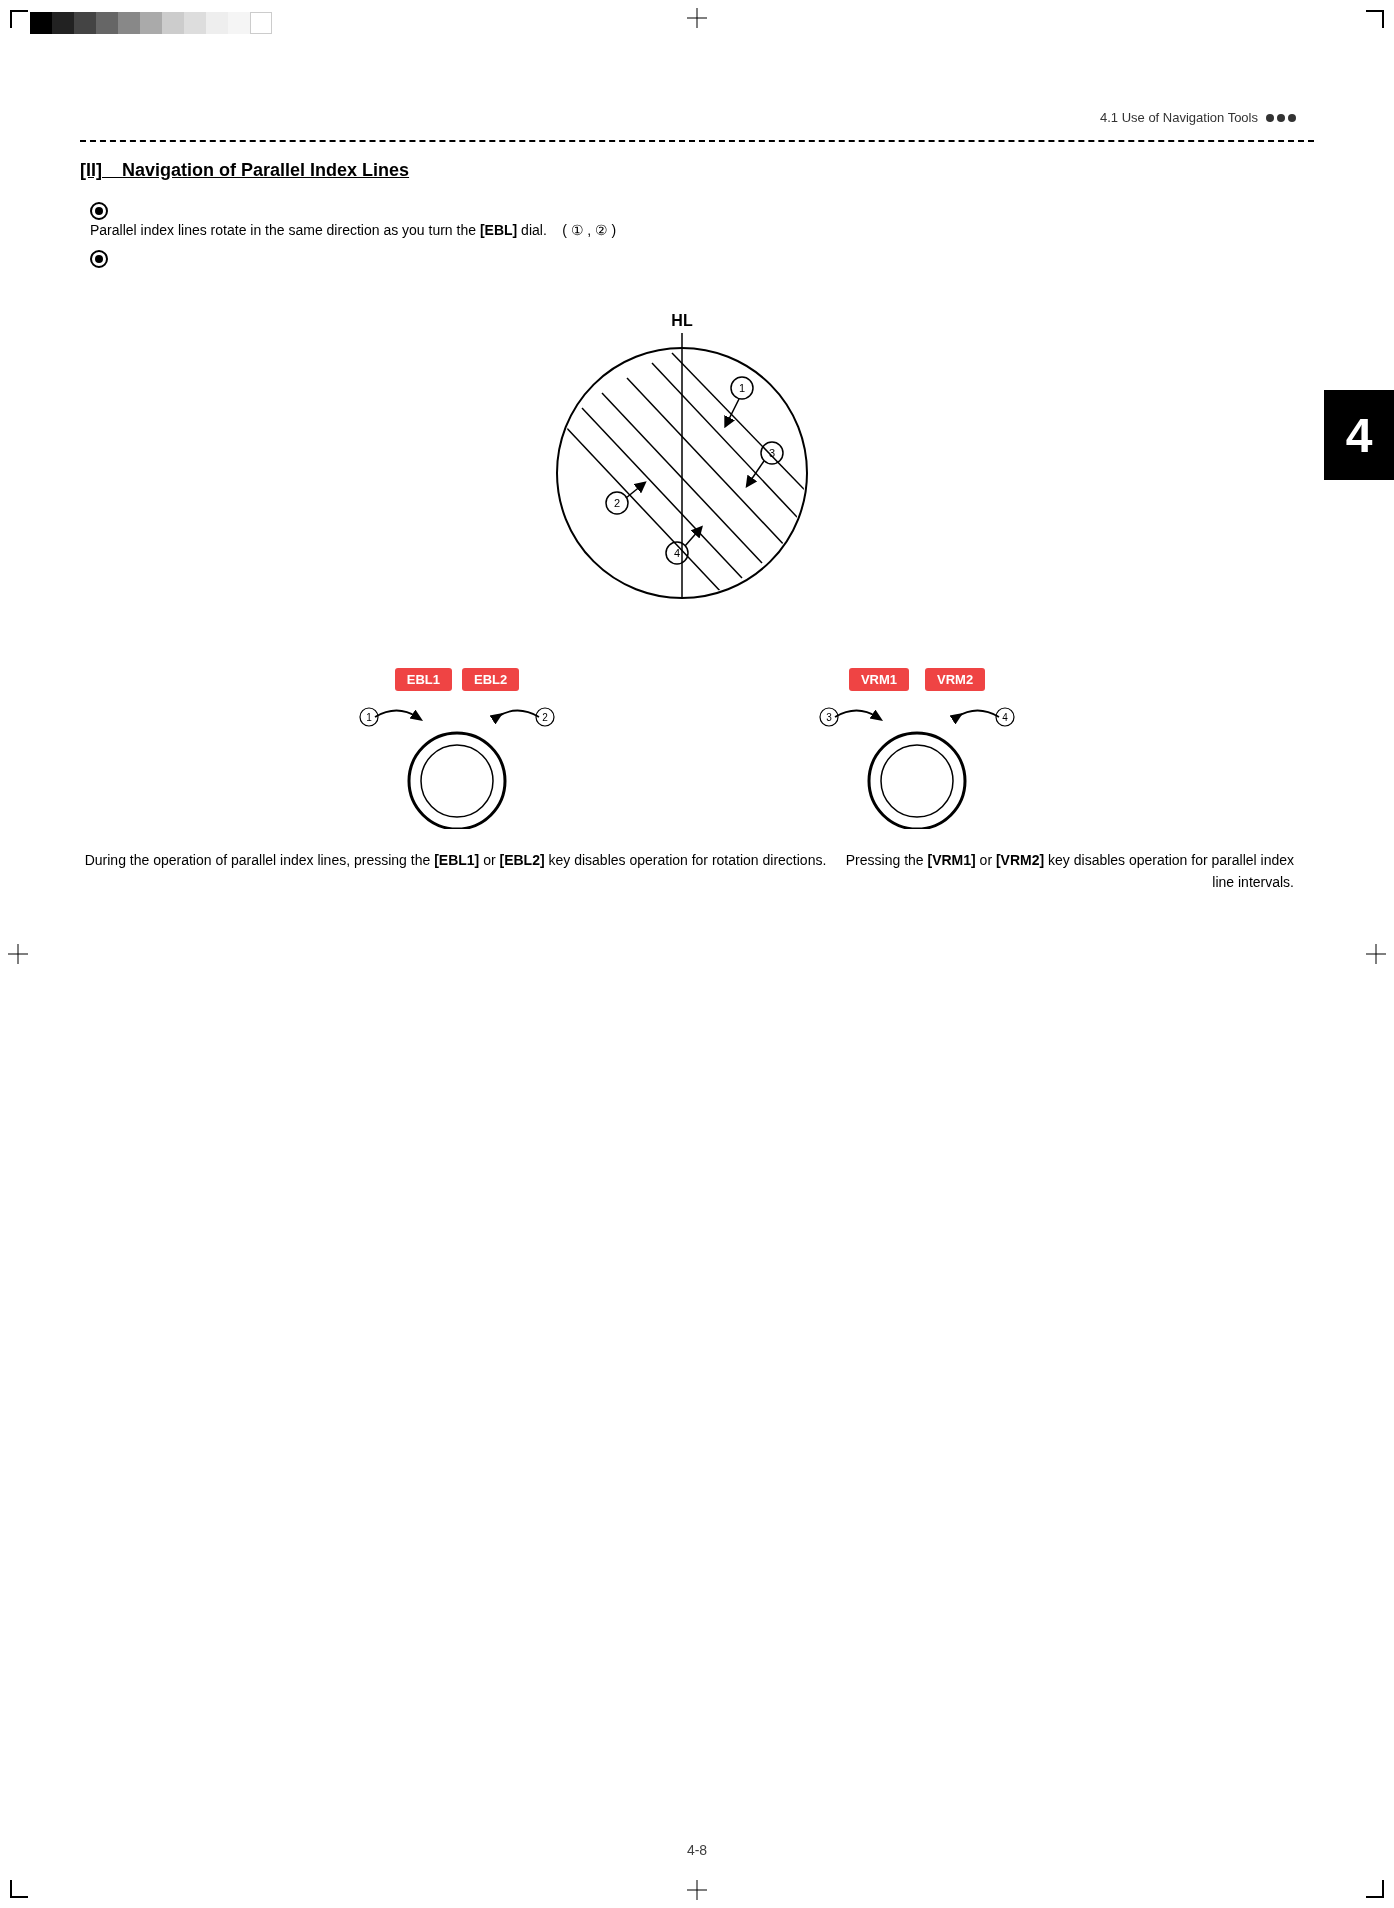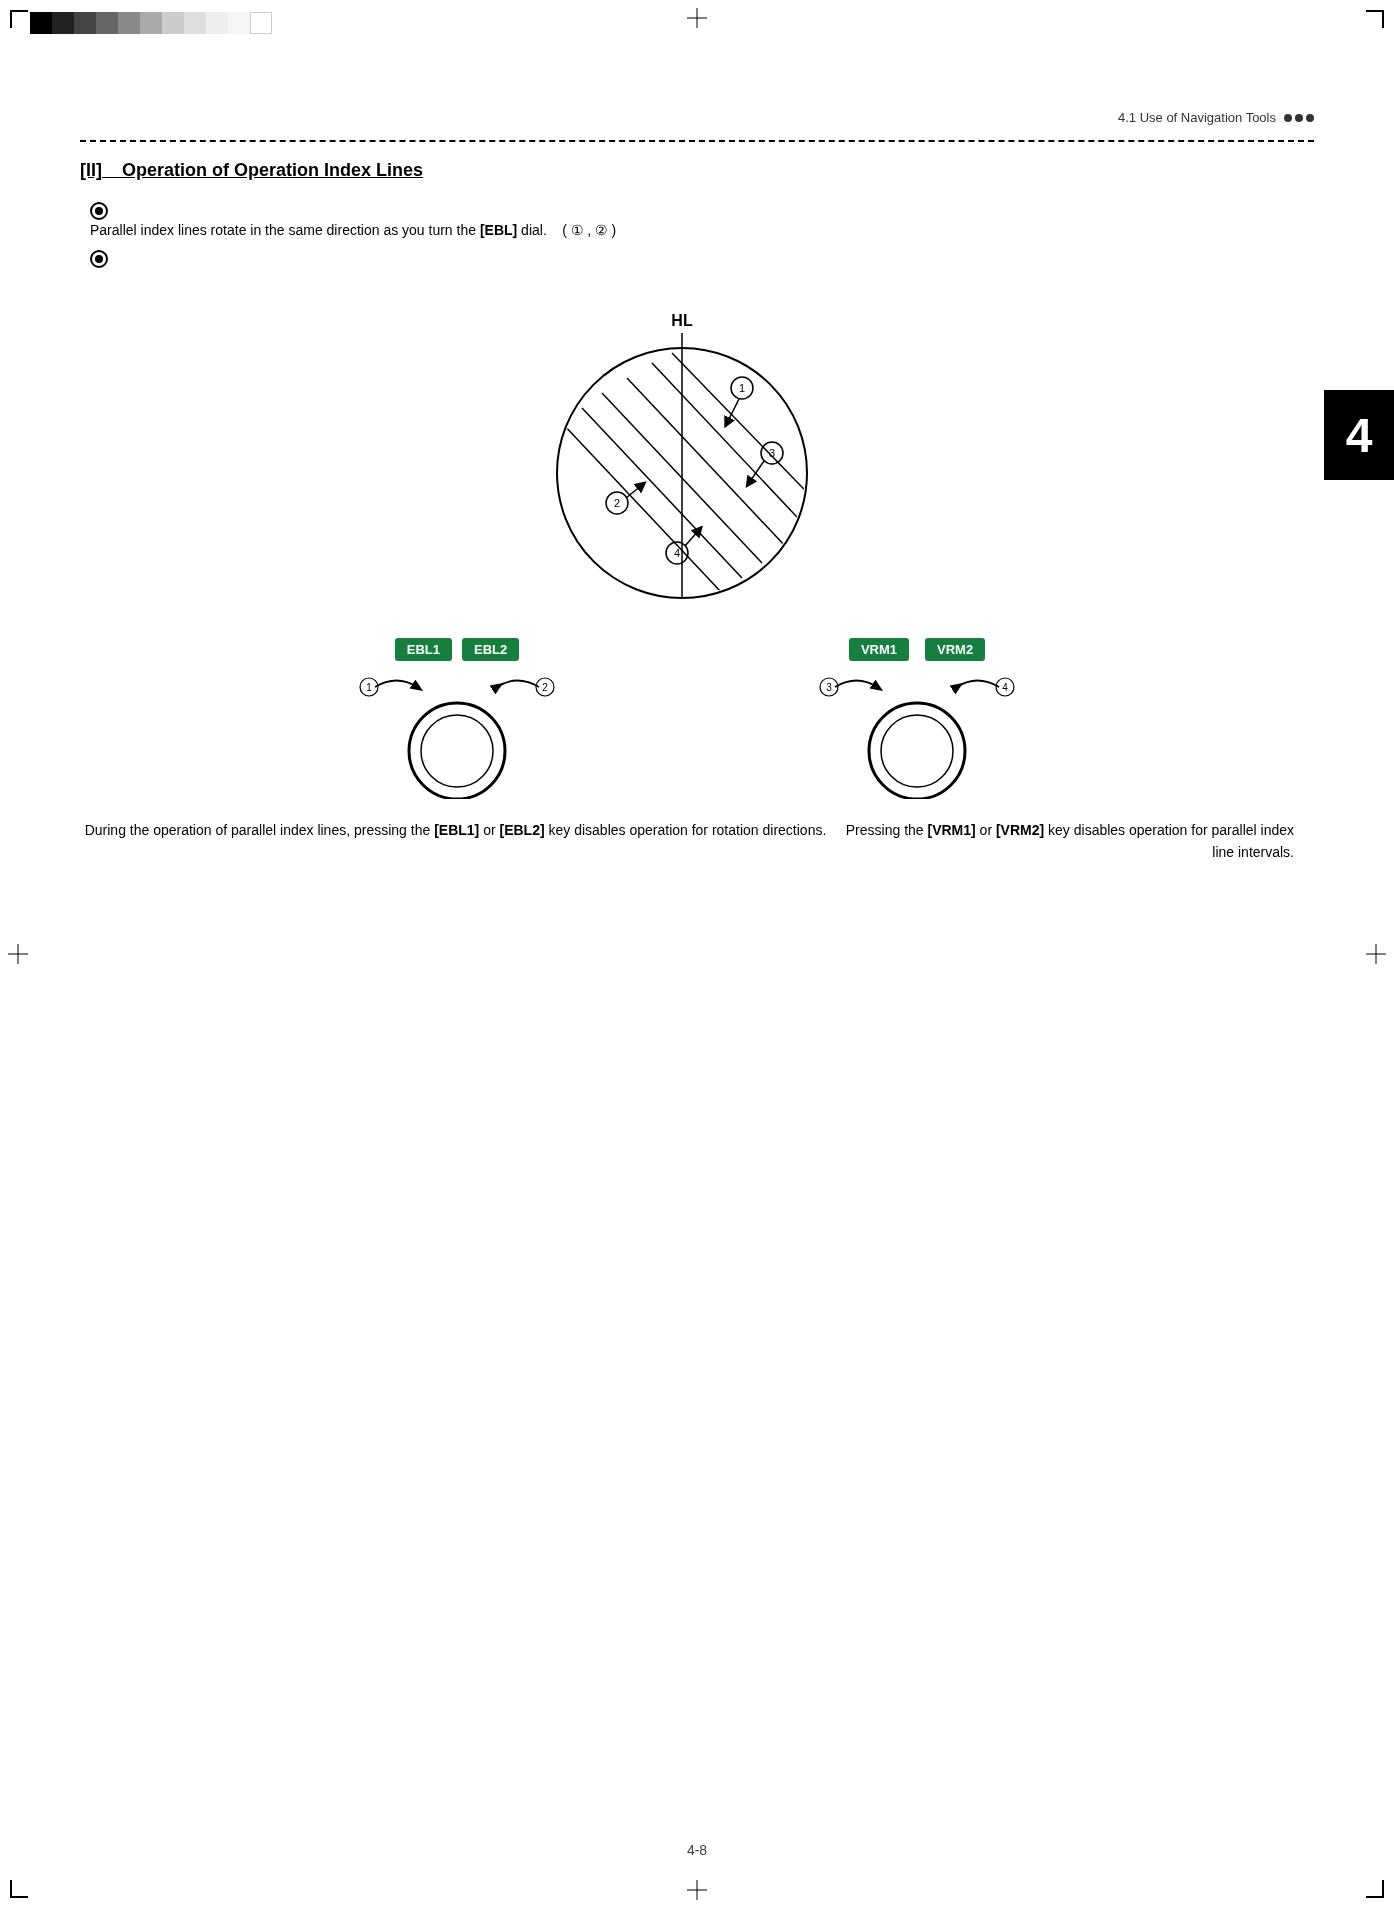--- a/index.html
+++ b/index.html
@@ -83,21 +83,21 @@
       justify-content: center;
       color: #fff;
       font-size: 48px;
       font-weight: bold;
     }
 
     
     .header-section {
       position: absolute;
       top: 110px;
-      right: 80px;
+      right: 98px;
       text-align: right;
       font-size: 13px;
       color: #333;
       display: flex;
       align-items: center;
       gap: 8px;
     }
     .header-dots {
       display: flex;
       gap: 3px;
@@ -164,26 +164,27 @@
     .diagram-area {
       display: flex;
       flex-direction: column;
       align-items: center;
       margin-top: 20px;
       margin-bottom: 30px;
       text-align: right;
     }
 
     .knob-label-btn {
-      background: #15803d;
+      background: #ef4444;
       color: #fff;
       padding: 4px 12px;
       font-size: 13px;
       font-weight: bold;
       border-radius: 3px;
+      margin-top: 30px;
     }
 
     
     .bottom-text {
       margin-top: 20px;
       font-size: 14px;
       line-height: 1.6;
     }
 
     .page-number {
@@ -235,21 +236,21 @@
   </div>
 </div>
 
 <div class="dashed-line"></div>
 
 <div class="main-content">
 
   <div class="section-title">
     <span class="bracket">[II]</span>
     &nbsp;&nbsp;
-    <span>Operation of Operation Index Lines</span>
+    <span>Navigation of Parallel Index Lines</span>
   </div>
 
   <div class="bullet-list">
     <div class="bullet-item">
       <div class="bullet-circle">
         <div class="bullet-circle-inner"></div>
       </div>
       <span>
         Parallel index lines rotate in the same direction as you turn the <strong>[EBL]</strong> dial. &nbsp;&nbsp; ( ① , ② )
       </span>

